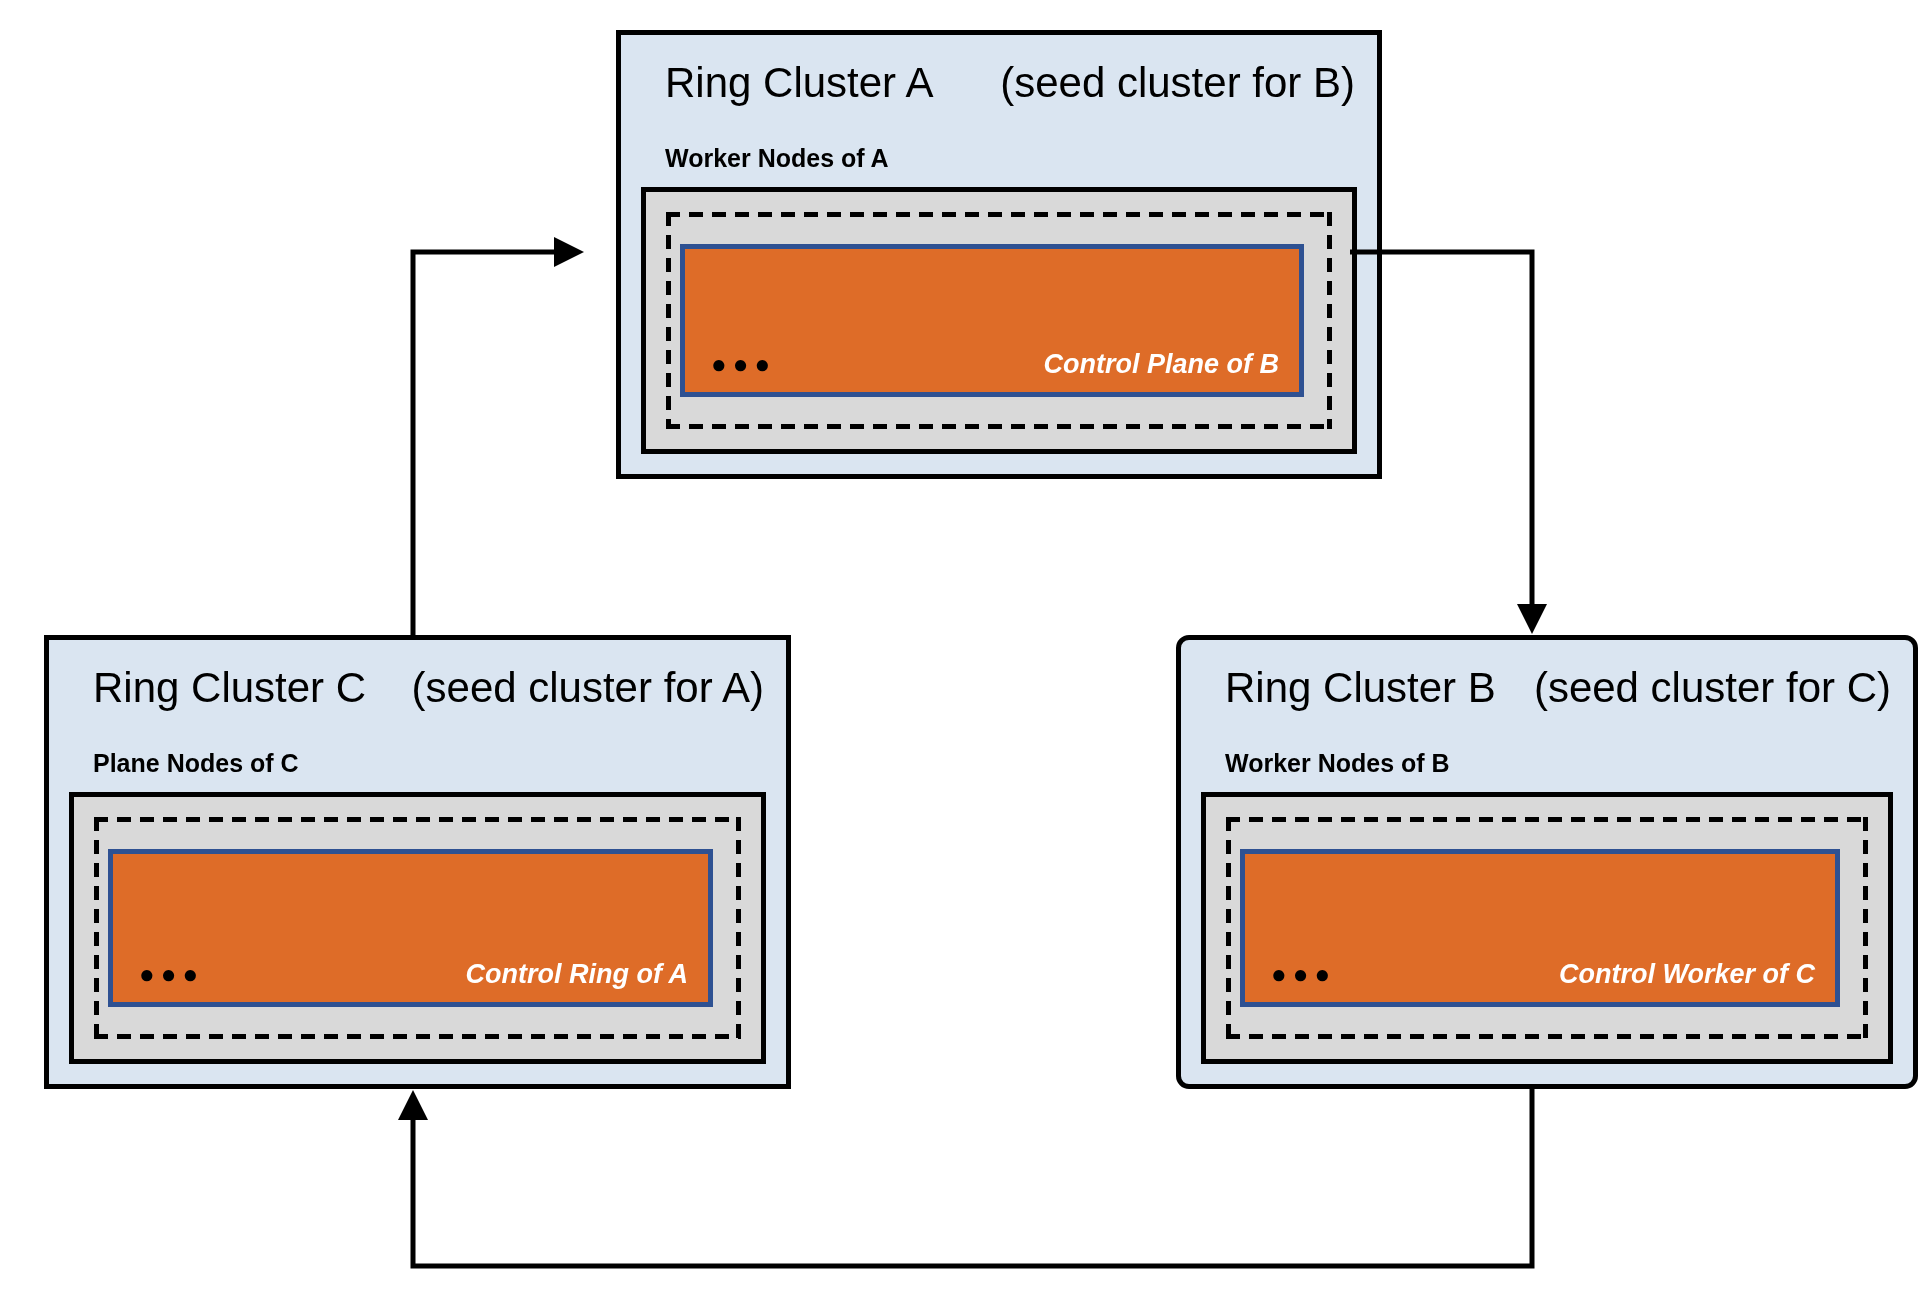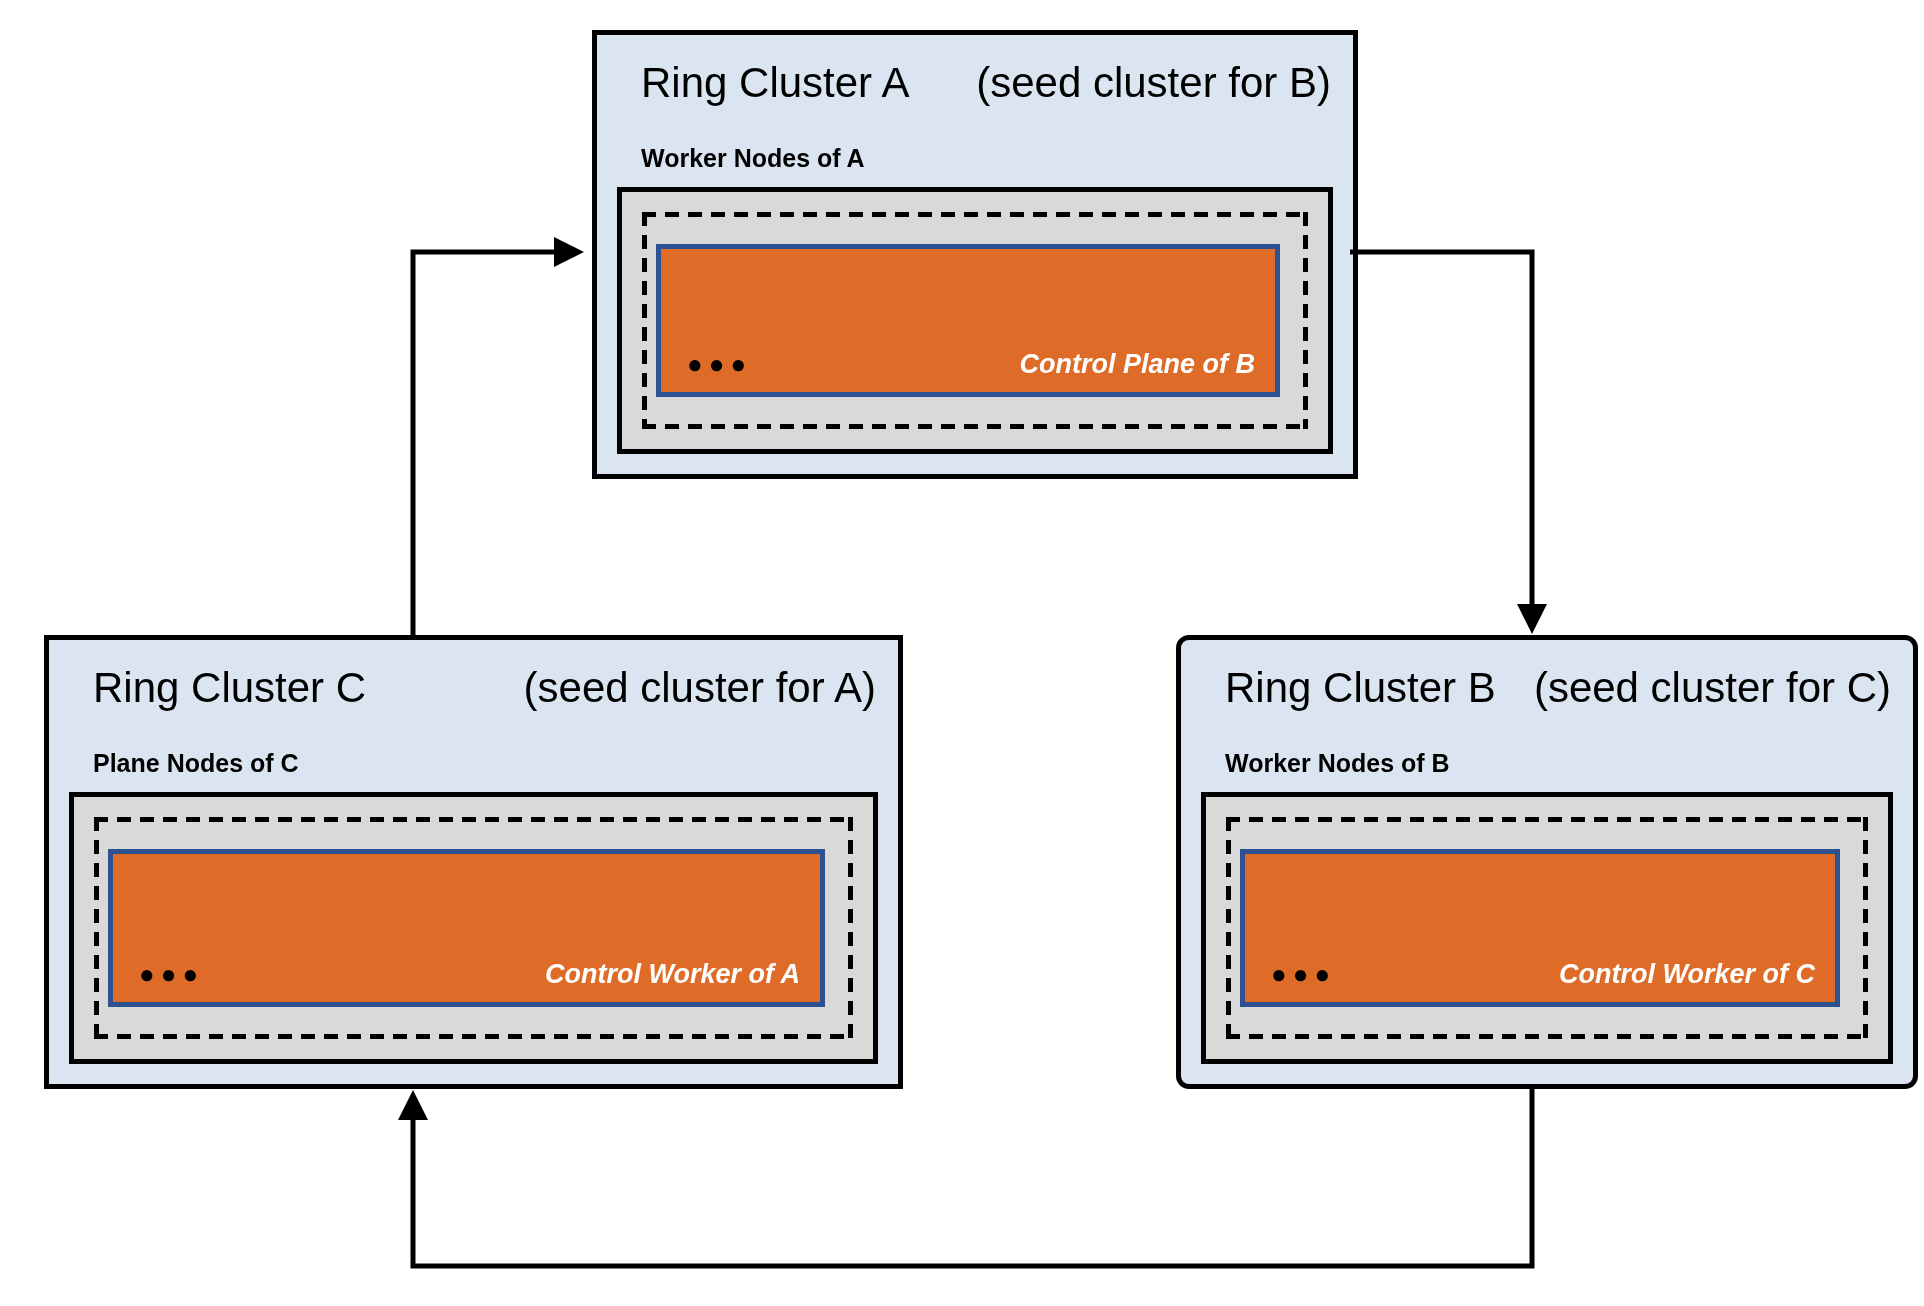--- a/index.html
+++ b/index.html
@@ -14,22 +14,22 @@
   html, body { width: 1924px; height: 1306px; background: #ffffff; overflow: hidden; }
   body { font-family: "Liberation Sans", "DejaVu Sans", sans-serif; position: relative; }
 
   .stage { position: absolute; inset: 0; width: 1924px; height: 1306px; }
 
   .cluster {
     position: absolute;
     background: var(--cluster-fill);
     border: 5px solid var(--line);
   }
-  #cluster-a { left: 592px; top: 30px;  width: 766px; height: 449px; }
-  #cluster-c { left: 44px;  top: 635px; width: 859px; height: 454px; }
+  #cluster-a { left: 616px; top: 30px;  width: 766px; height: 449px; }
+  #cluster-c { left: 44px;  top: 635px; width: 747px; height: 454px; }
   #cluster-b { left: 1176px;top: 635px; width: 742px; height: 454px; border-radius: 13px; }
 
   .cluster-title {
     display: flex;
     justify-content: space-between;
     align-items: baseline;
     padding: 22px 22px 0 44px;
     font-size: 42px;
     line-height: 52px;
     color: #000;
@@ -138,21 +138,21 @@
     <div class="nodes-box">
       <div class="dashed-rect">
         <div class="dash top"></div>
           <div class="dash bottom"></div>
           <div class="dash left"></div>
           <div class="dash right"></div>
       </div>
       <div class="control-plane">
         <div class="cp-row">
           <span class="dots">●●●</span>
-          <span class="cp-label">Control Worker of A</span>
+          <span class="cp-label">Control Ring of A</span>
         </div>
       </div>
     </div>
   </section>
 
   <section class="cluster" id="cluster-b">
     <div class="cluster-title">
       <span>Ring Cluster B</span>
       <span>(seed cluster for C)</span>
     </div>

